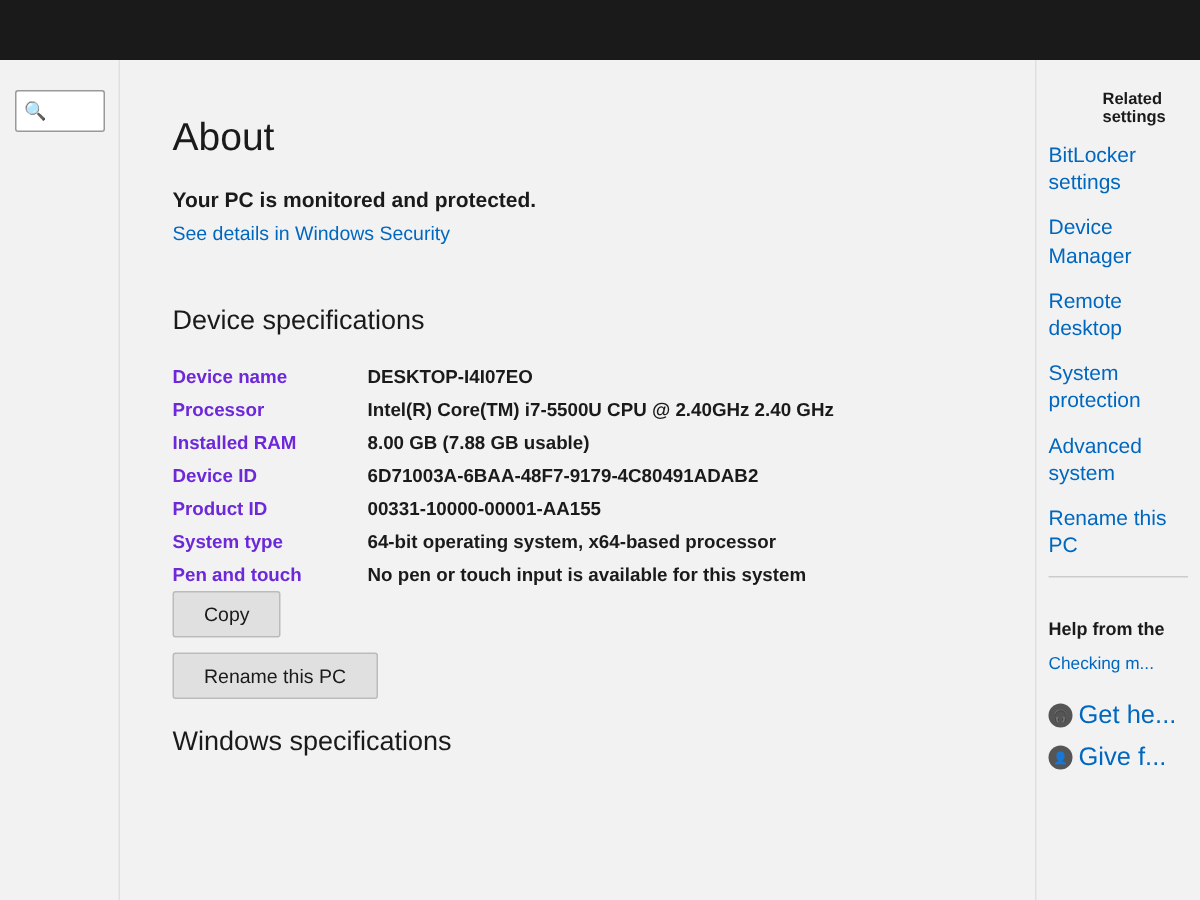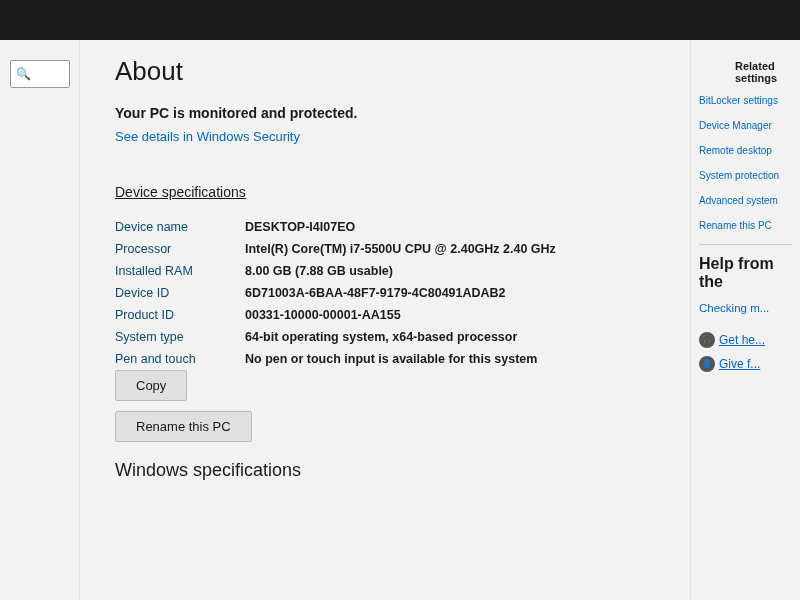--- a/index.html
+++ b/index.html
@@ -48,21 +48,21 @@
     }
 
     .search-icon {
       font-size: 12px;
       color: #555;
     }
 
     
     .content-area {
       flex: 1;
-      padding: 16px 35px 20px 35px;
+      padding: 36px 35px 20px 35px;
       overflow: hidden;
       background: #f2f2f2;
     }
 
     .page-title {
       font-size: 26px;
       font-weight: 300;
       color: #1a1a1a;
       margin-bottom: 18px;
     }
@@ -77,44 +77,43 @@
     .see-details-link {
       font-size: 13px;
       color: #0067C0;
       text-decoration: none;
       cursor: pointer;
       margin-bottom: 24px;
       display: inline-block;
     }
 
     .section-title {
-      font-size: 14px;
+      font-size: 18px;
       font-weight: 300;
       color: #1a1a1a;
       margin-bottom: 16px;
       margin-top: 16px;
-      text-decoration: underline;
     }
 
     .specs-table {
       width: 100%;
       border-collapse: collapse;
     }
 
     .specs-table tr td {
       padding: 4px 0;
       font-size: 12.5px;
       color: #1a1a1a;
       vertical-align: top;
     }
 
     .specs-table tr td:first-child {
       width: 130px;
-      color: #0c4a6e;
-      font-weight: 400;
+      color: #6d28d9;
+      font-weight: 700;
       padding-right: 10px;
     }
 
     .specs-table tr td:last-child {
       color: #1a1a1a;
       font-weight: bold;
     }
 
     .btn {
       display: inline-block;
@@ -151,33 +150,33 @@
 
     .related-settings-title {
       font-size: 11px;
       color: #1a1a1a;
       font-weight: 600;
       margin-bottom: 10px;
       padding-left: 36px;
     }
 
     .right-link {
-      font-size: 10px;
+      font-size: 14px;
       color: #0067C0;
       cursor: pointer;
       display: block;
       margin-bottom: 12px;
       line-height: 1.3;
     }
 
     .help-title {
-      font-size: 16px;
+      font-size: 12px;
       color: #1a1a1a;
       font-weight: 600;
-      margin-top: 10px;
+      margin-top: 27px;
       margin-bottom: 10px;
     }
 
     .help-link {
       font-size: 11.5px;
       color: #0067C0;
       cursor: pointer;
       display: block;
       margin-bottom: 10px;
       line-height: 1.3;
@@ -190,24 +189,23 @@
       gap: 8px;
     }
 
     .bottom-icon-row {
       display: flex;
       align-items: center;
       gap: 4px;
     }
 
     .bottom-icon-row span {
-      font-size: 12px;
+      font-size: 17px;
       color: #0067C0;
       cursor: pointer;
-      text-decoration: underline;
     }
 
     .icon-circle {
       width: 16px;
       height: 16px;
       border-radius: 50%;
       background: #555;
       display: flex;
       align-items: center;
       justify-content: center;

